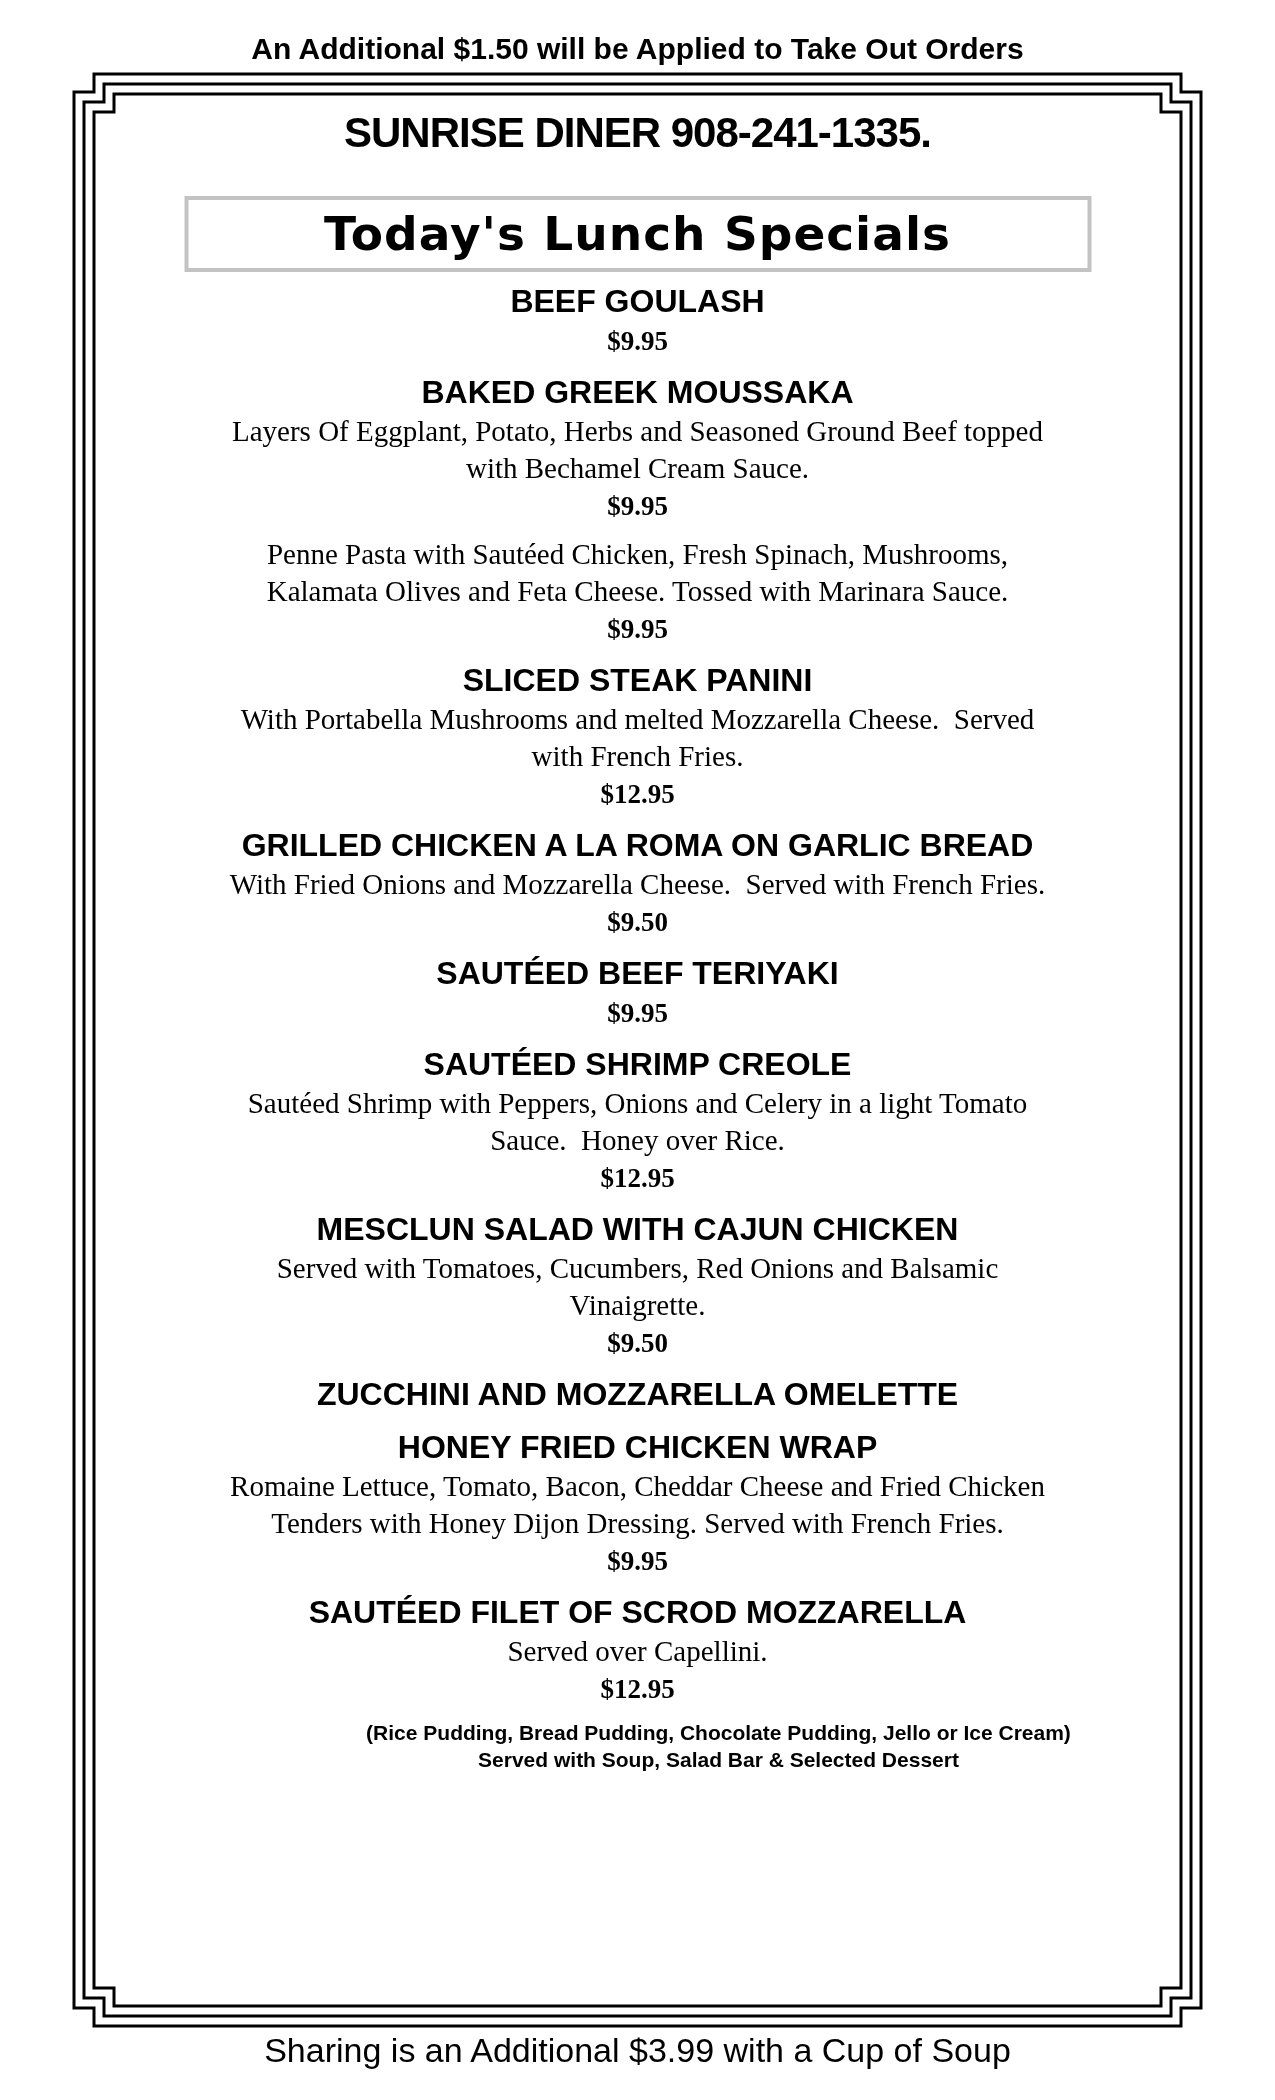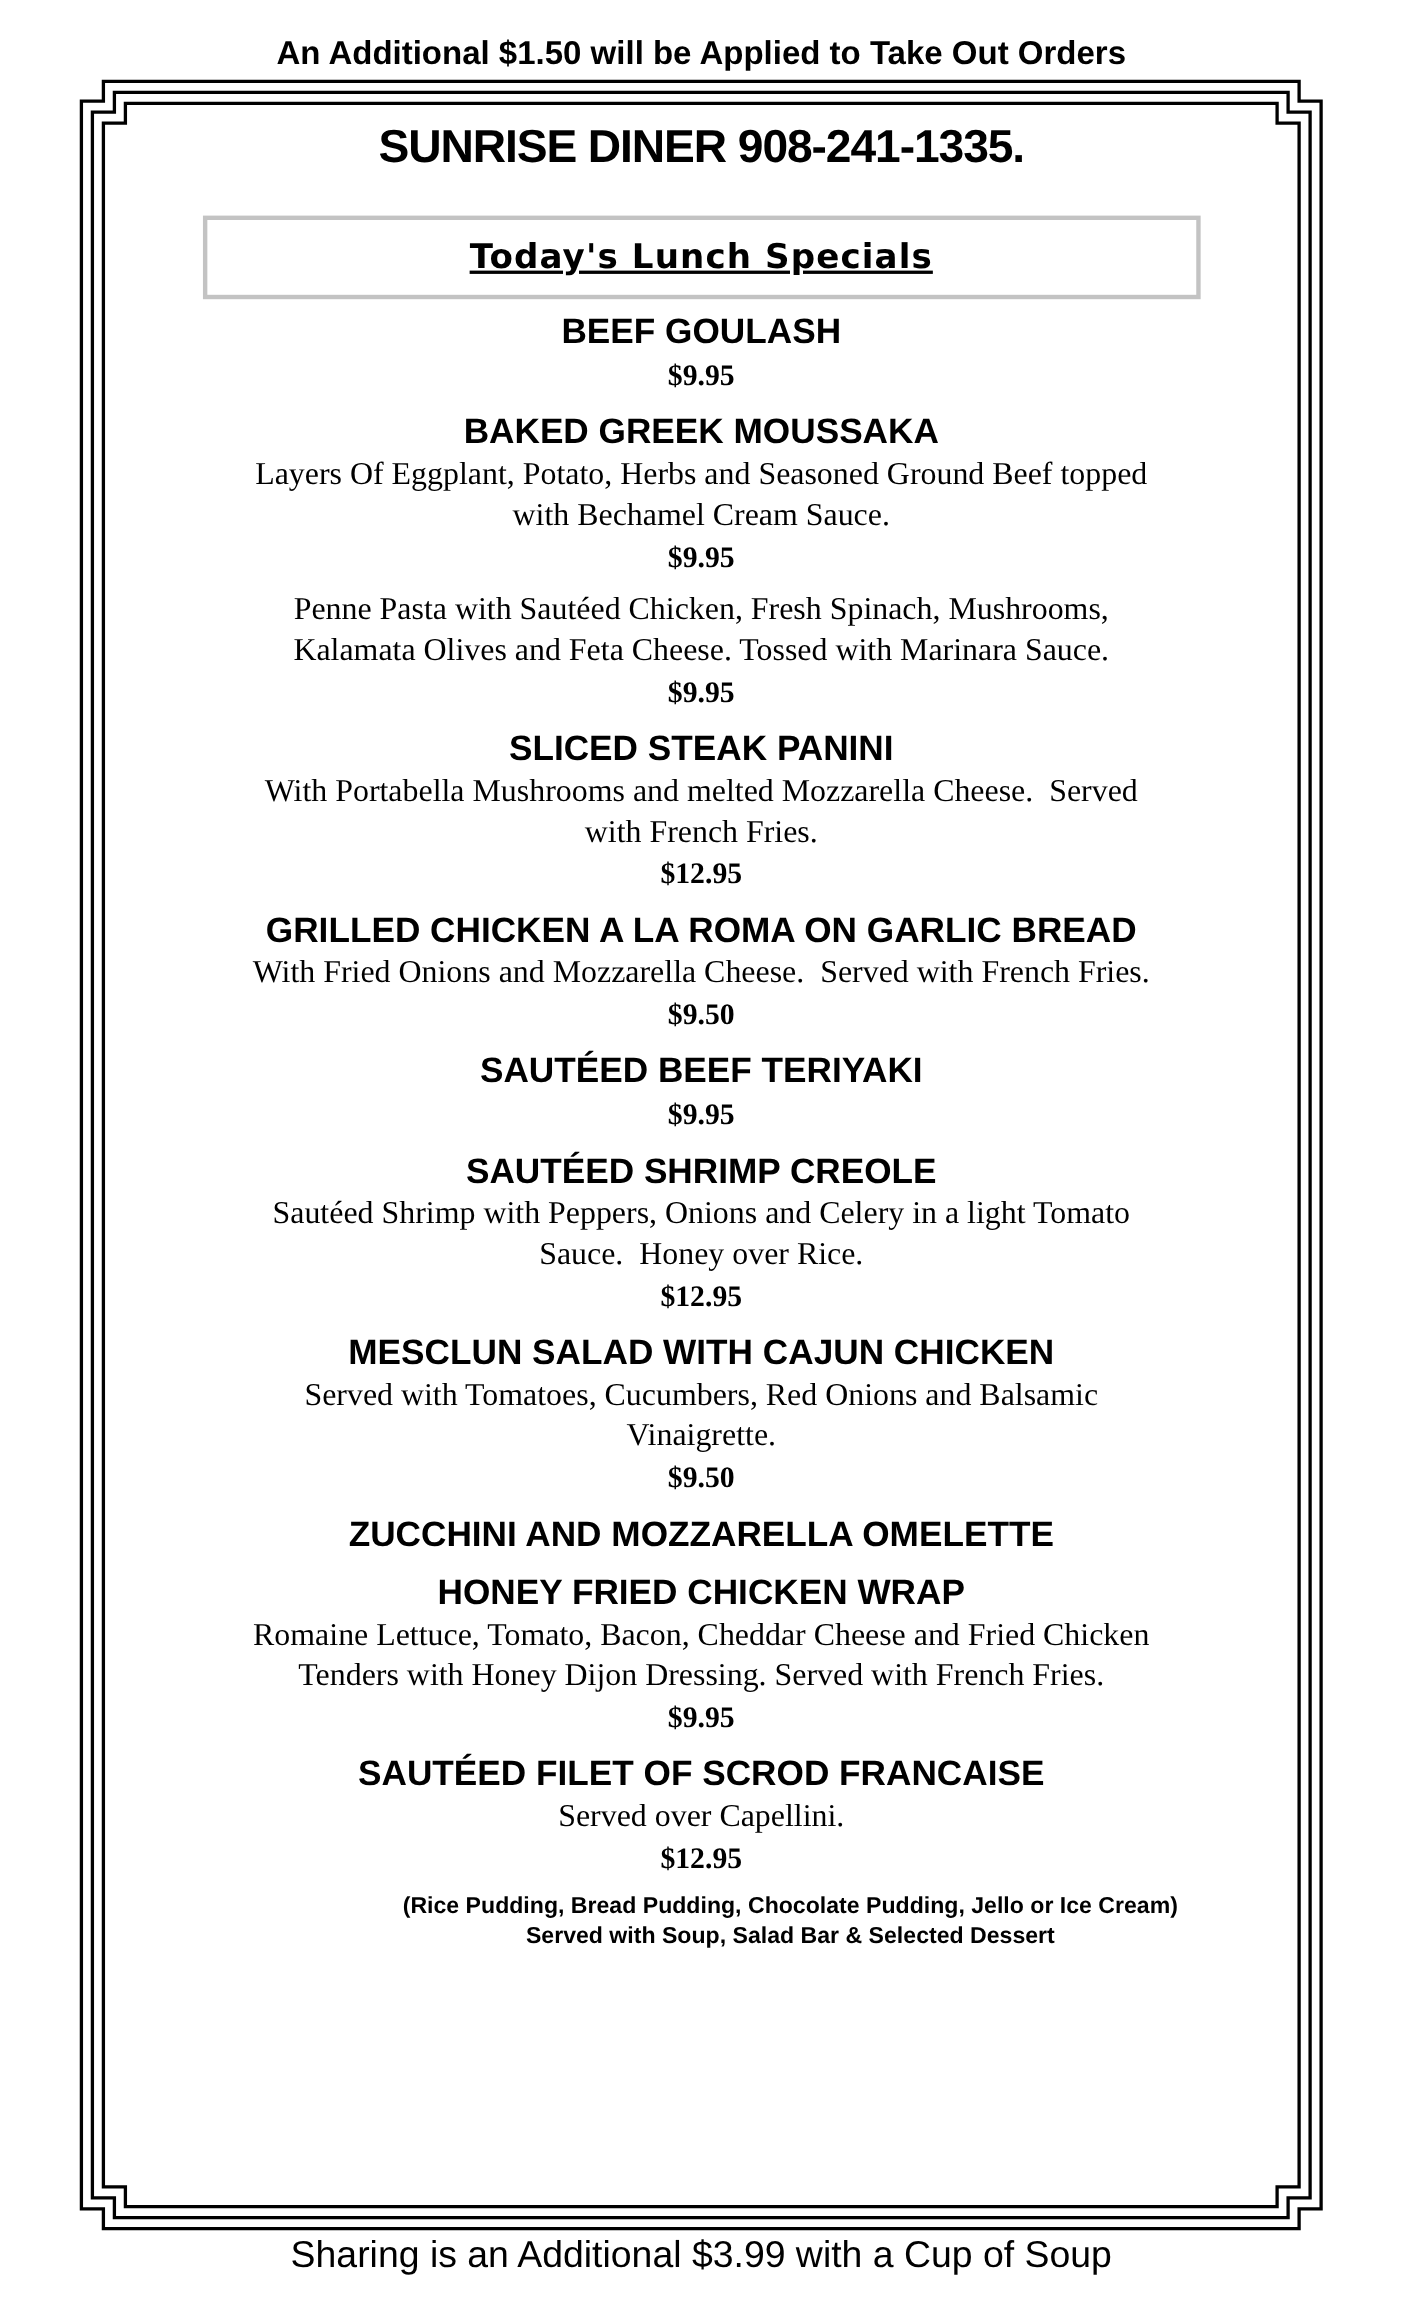--- a/index.html
+++ b/index.html
@@ -42,25 +42,24 @@
     position: absolute;
     top: 196px; left: 50%;
     transform: translateX(-50%);
     width: 899px; height: 68px;
     border: 4px solid #c3c3c3;
     background: #ffffff;
     text-align: center;
   }
   .title-box .menu-title-text {
     font-weight: bold;
-    font-size: 31px;
+    font-size: 47px;
     line-height: 68px;
     letter-spacing: 1px;
     font-family: "DejaVu Sans", "Liberation Sans", sans-serif;
-    text-decoration: underline;
   }
   .items {
     position: absolute;
     top: 280px; left: 0;
     width: 100%;
     text-align: center;
   }
   .item { margin: 0 0 11px 0; }
   .item-name {
     margin: 0;
@@ -197,21 +196,21 @@
   <section class="item">
     <h3 class="item-name">HONEY FRIED CHICKEN WRAP</h3>
     <div class="item-desc">
       <span class="desc-line">Romaine Lettuce, Tomato, Bacon, Cheddar Cheese and Fried Chicken</span>
       <span class="desc-line">Tenders with Honey Dijon Dressing. Served with French Fries.</span>
     </div>
     <div class="item-price">$9.95</div>
   </section>
 
   <section class="item">
-    <h3 class="item-name">SAUTÉED FILET OF SCROD FRANCAISE</h3>
+    <h3 class="item-name">SAUTÉED FILET OF SCROD MOZZARELLA</h3>
     <div class="item-desc">
       <span class="desc-line">Served over Capellini.</span>
     </div>
     <div class="item-price">$12.95</div>
   </section>
 
   <div class="included-note">
     <div>(Rice Pudding, Bread Pudding, Chocolate Pudding, Jello or Ice Cream)</div>
     <div>Served with Soup, Salad Bar &amp; Selected Dessert</div>
   </div>

